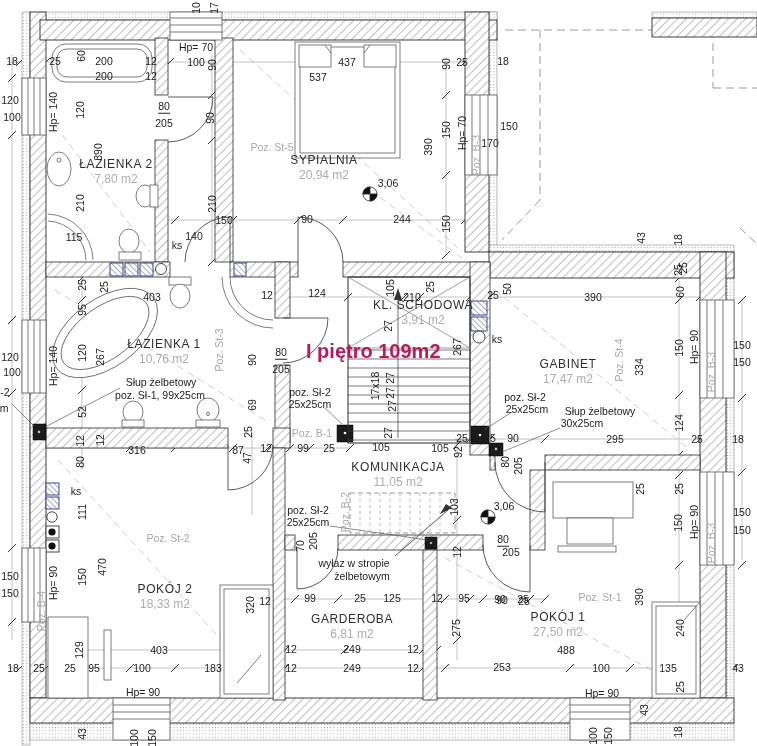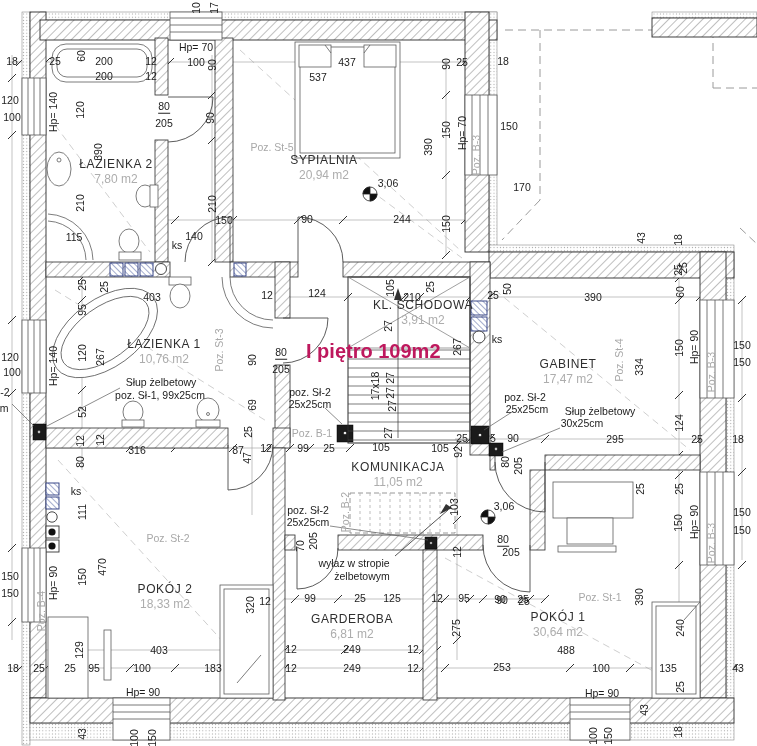--- a/index.html
+++ b/index.html
@@ -268,21 +268,21 @@
       <span class="lbl" style="left: 318px; top: 77px;">537</span>
       <span class="lbl" style="left: 446px; top: 64px; transform: translate(-50%, -50%) rotate(-90deg);">90</span>
       <span class="lbl" style="left: 462px; top: 62px;">25</span>
       <span class="lbl" style="left: 503px; top: 61px;">18</span>
       <span class="lbl g" style="left: 272px; top: 147px;">Poz. St-5</span>
       <span class="lbl" style="left: 428px; top: 147px; transform: translate(-50%, -50%) rotate(-90deg);">390</span>
       <span class="lbl" style="left: 446px; top: 130px; transform: translate(-50%, -50%) rotate(-90deg);">150</span>
       <span class="lbl" style="left: 462px; top: 133px; transform: translate(-50%, -50%) rotate(-90deg);">Hp= 70</span>
       <span class="lbl g" style="left: 476px; top: 155px; transform: translate(-50%, -50%) rotate(-90deg);">Poz. B-3</span>
       <span class="lbl" style="left: 509px; top: 126px;">150</span>
-      <span class="lbl" style="left: 522px; top: 143px; margin-top: 44px;">170</span>
+      <span class="lbl" style="left: 490px; top: 143px;">170</span>
       <span class="lbl" style="left: 446px; top: 224px; transform: translate(-50%, -50%) rotate(-90deg);">150</span>
       <span class="lbl" style="left: 212px; top: 204px; transform: translate(-50%, -50%) rotate(-90deg);">210</span>
       <span class="lbl" style="left: 224px; top: 220px;">150</span>
       <span class="lbl" style="left: 307px; top: 219px;">90</span>
       <span class="lbl" style="left: 402px; top: 219px;">244</span>
       <span class="lbl" style="left: 194px; top: 236px;">140</span>
       <span class="lbl" style="left: 177px; top: 245px;">ks</span>
       <span class="lbl" style="left: 388px; top: 183px;">3,06</span>
       <span class="lbl" style="left: 641px; top: 238px; transform: translate(-50%, -50%) rotate(-90deg);">43</span>
       <span class="lbl" style="left: 678px; top: 240px; transform: translate(-50%, -50%) rotate(-90deg);">18</span>
@@ -459,17 +459,17 @@
       <div class="room-label" style="left: 165px; top: 596px;">
         <span class="room-name">POKÓJ 2</span>
         <span class="room-area">18,33 m2</span>
       </div>
       <div class="room-label" style="left: 352px; top: 626px;">
         <span class="room-name">GARDEROBA</span>
         <span class="room-area">6,81 m2</span>
       </div>
       <div class="room-label" style="left: 558px; top: 624px;">
         <span class="room-name">POKÓJ 1</span>
-        <span class="room-area">30,64 m2</span>
+        <span class="room-area">27,50 m2</span>
       </div>
     </div>
 
 </div>
 
 </body></html>

